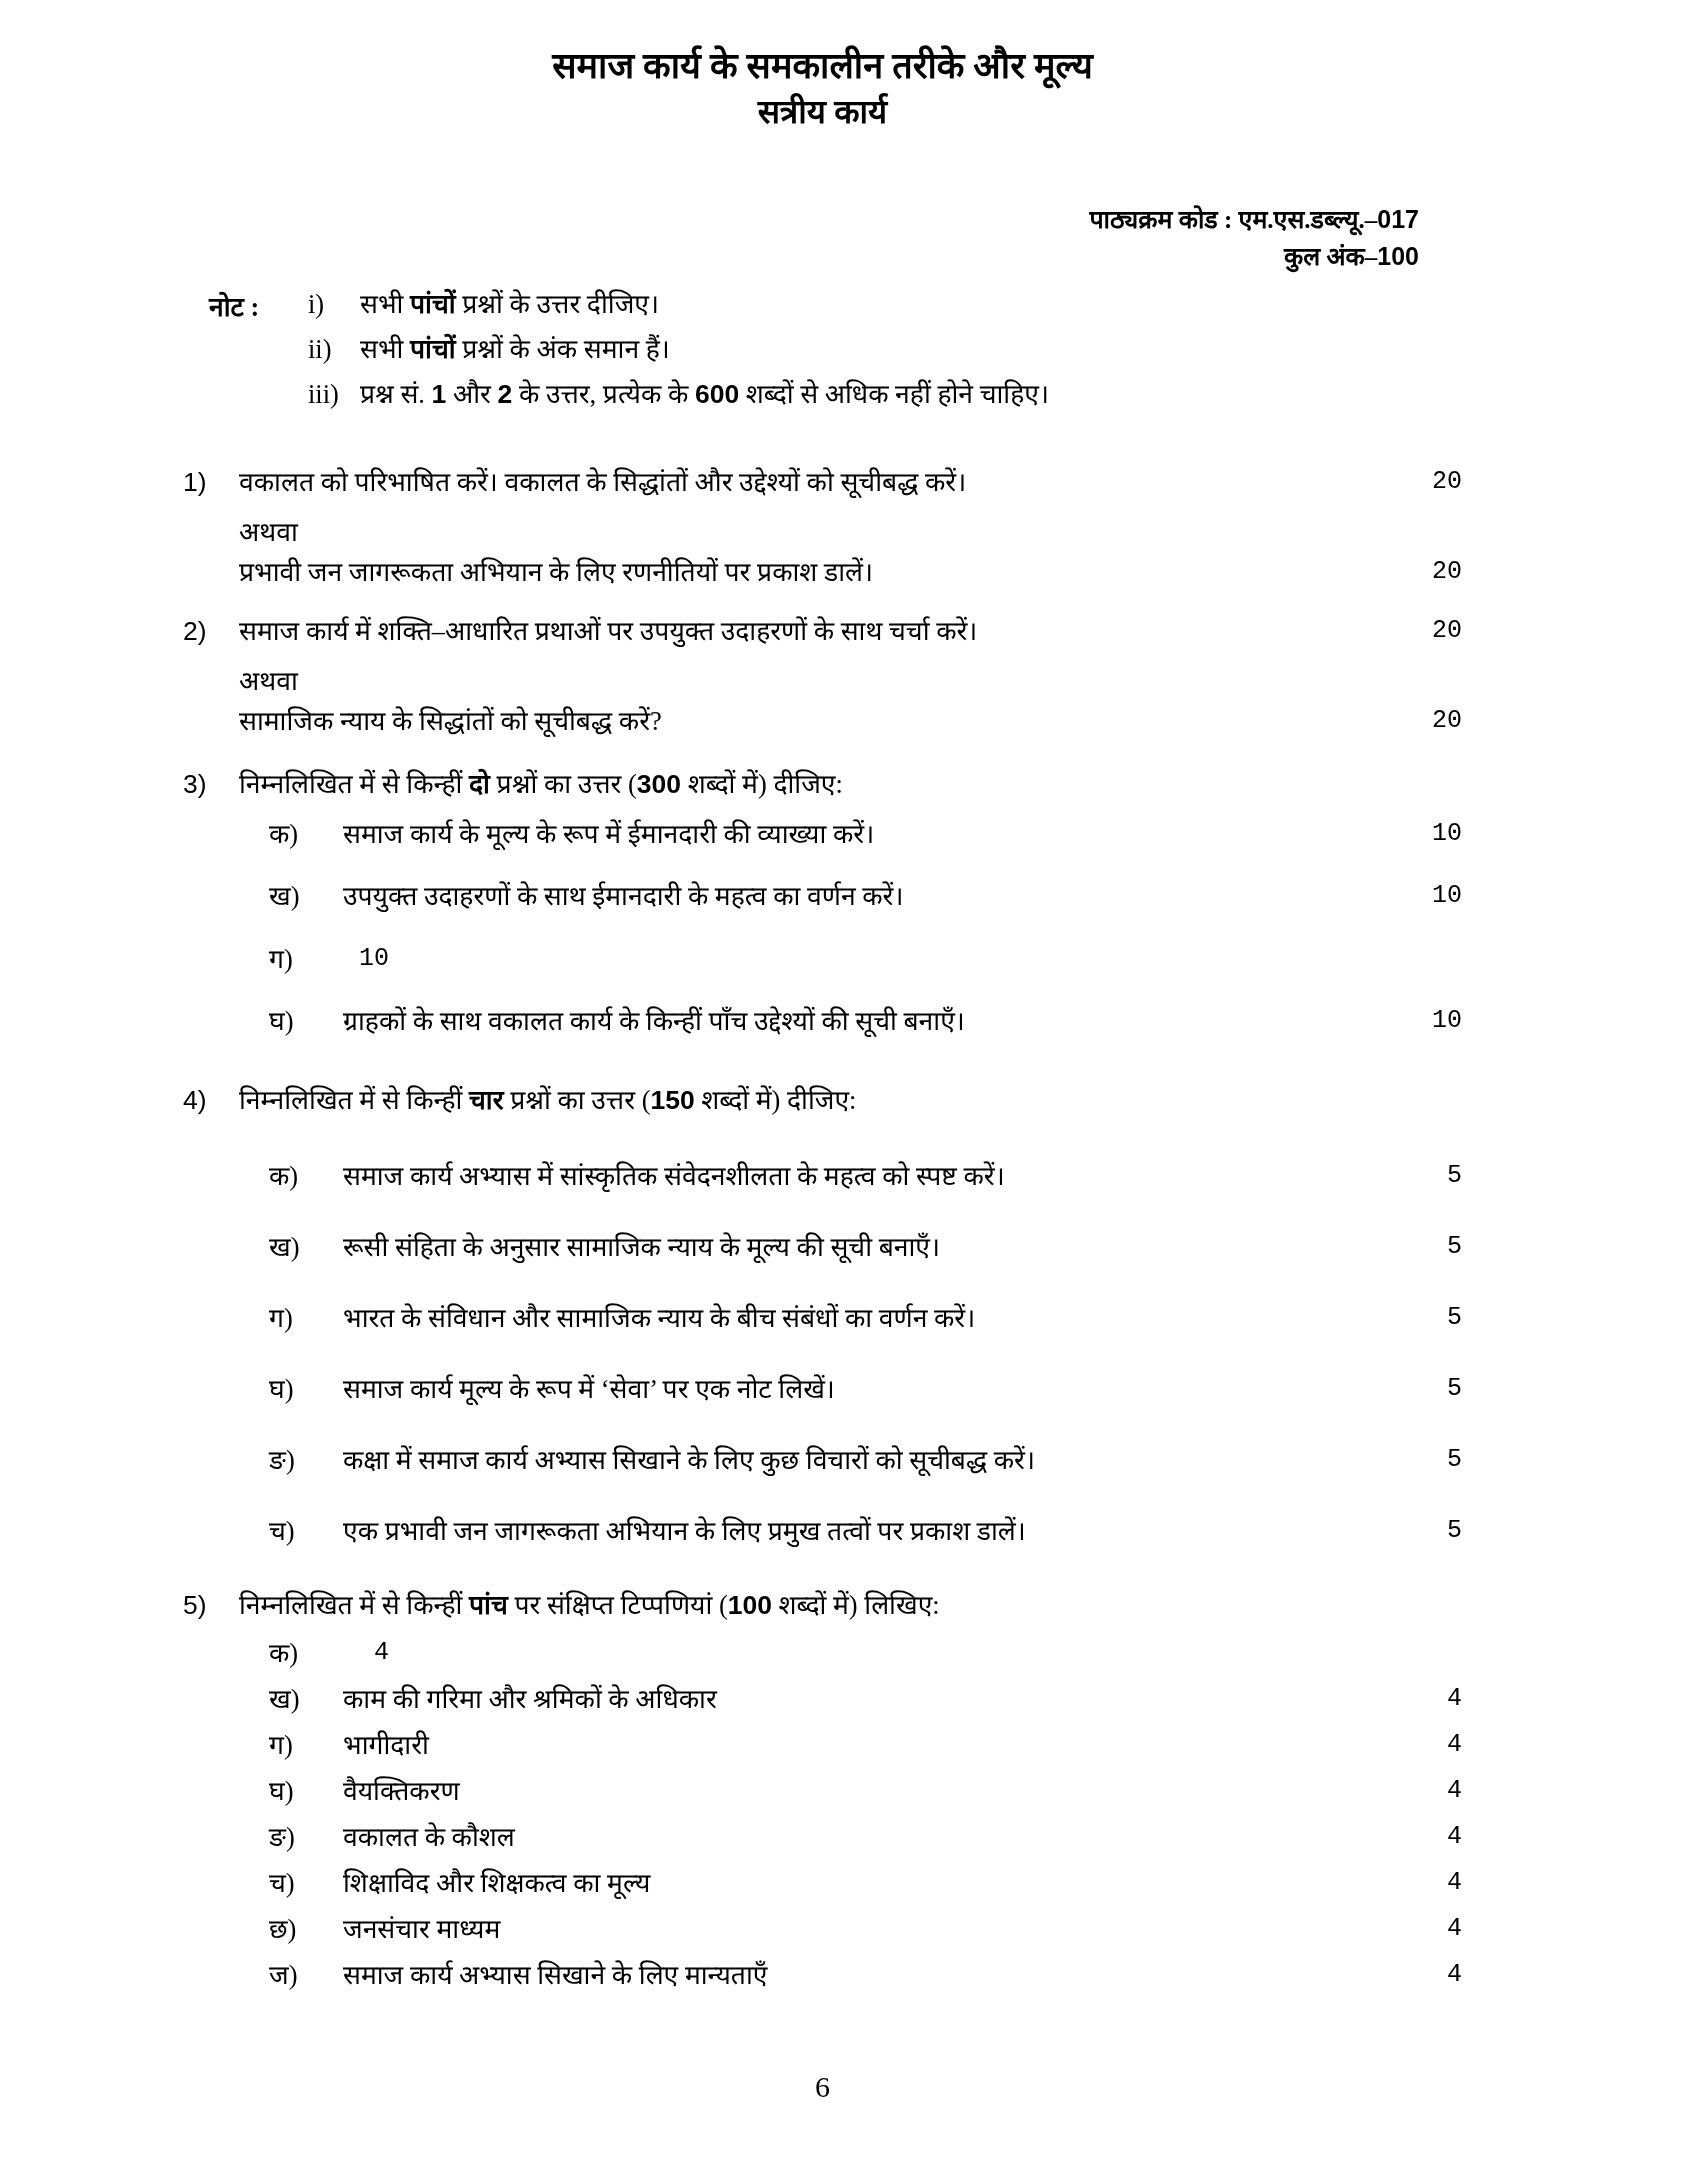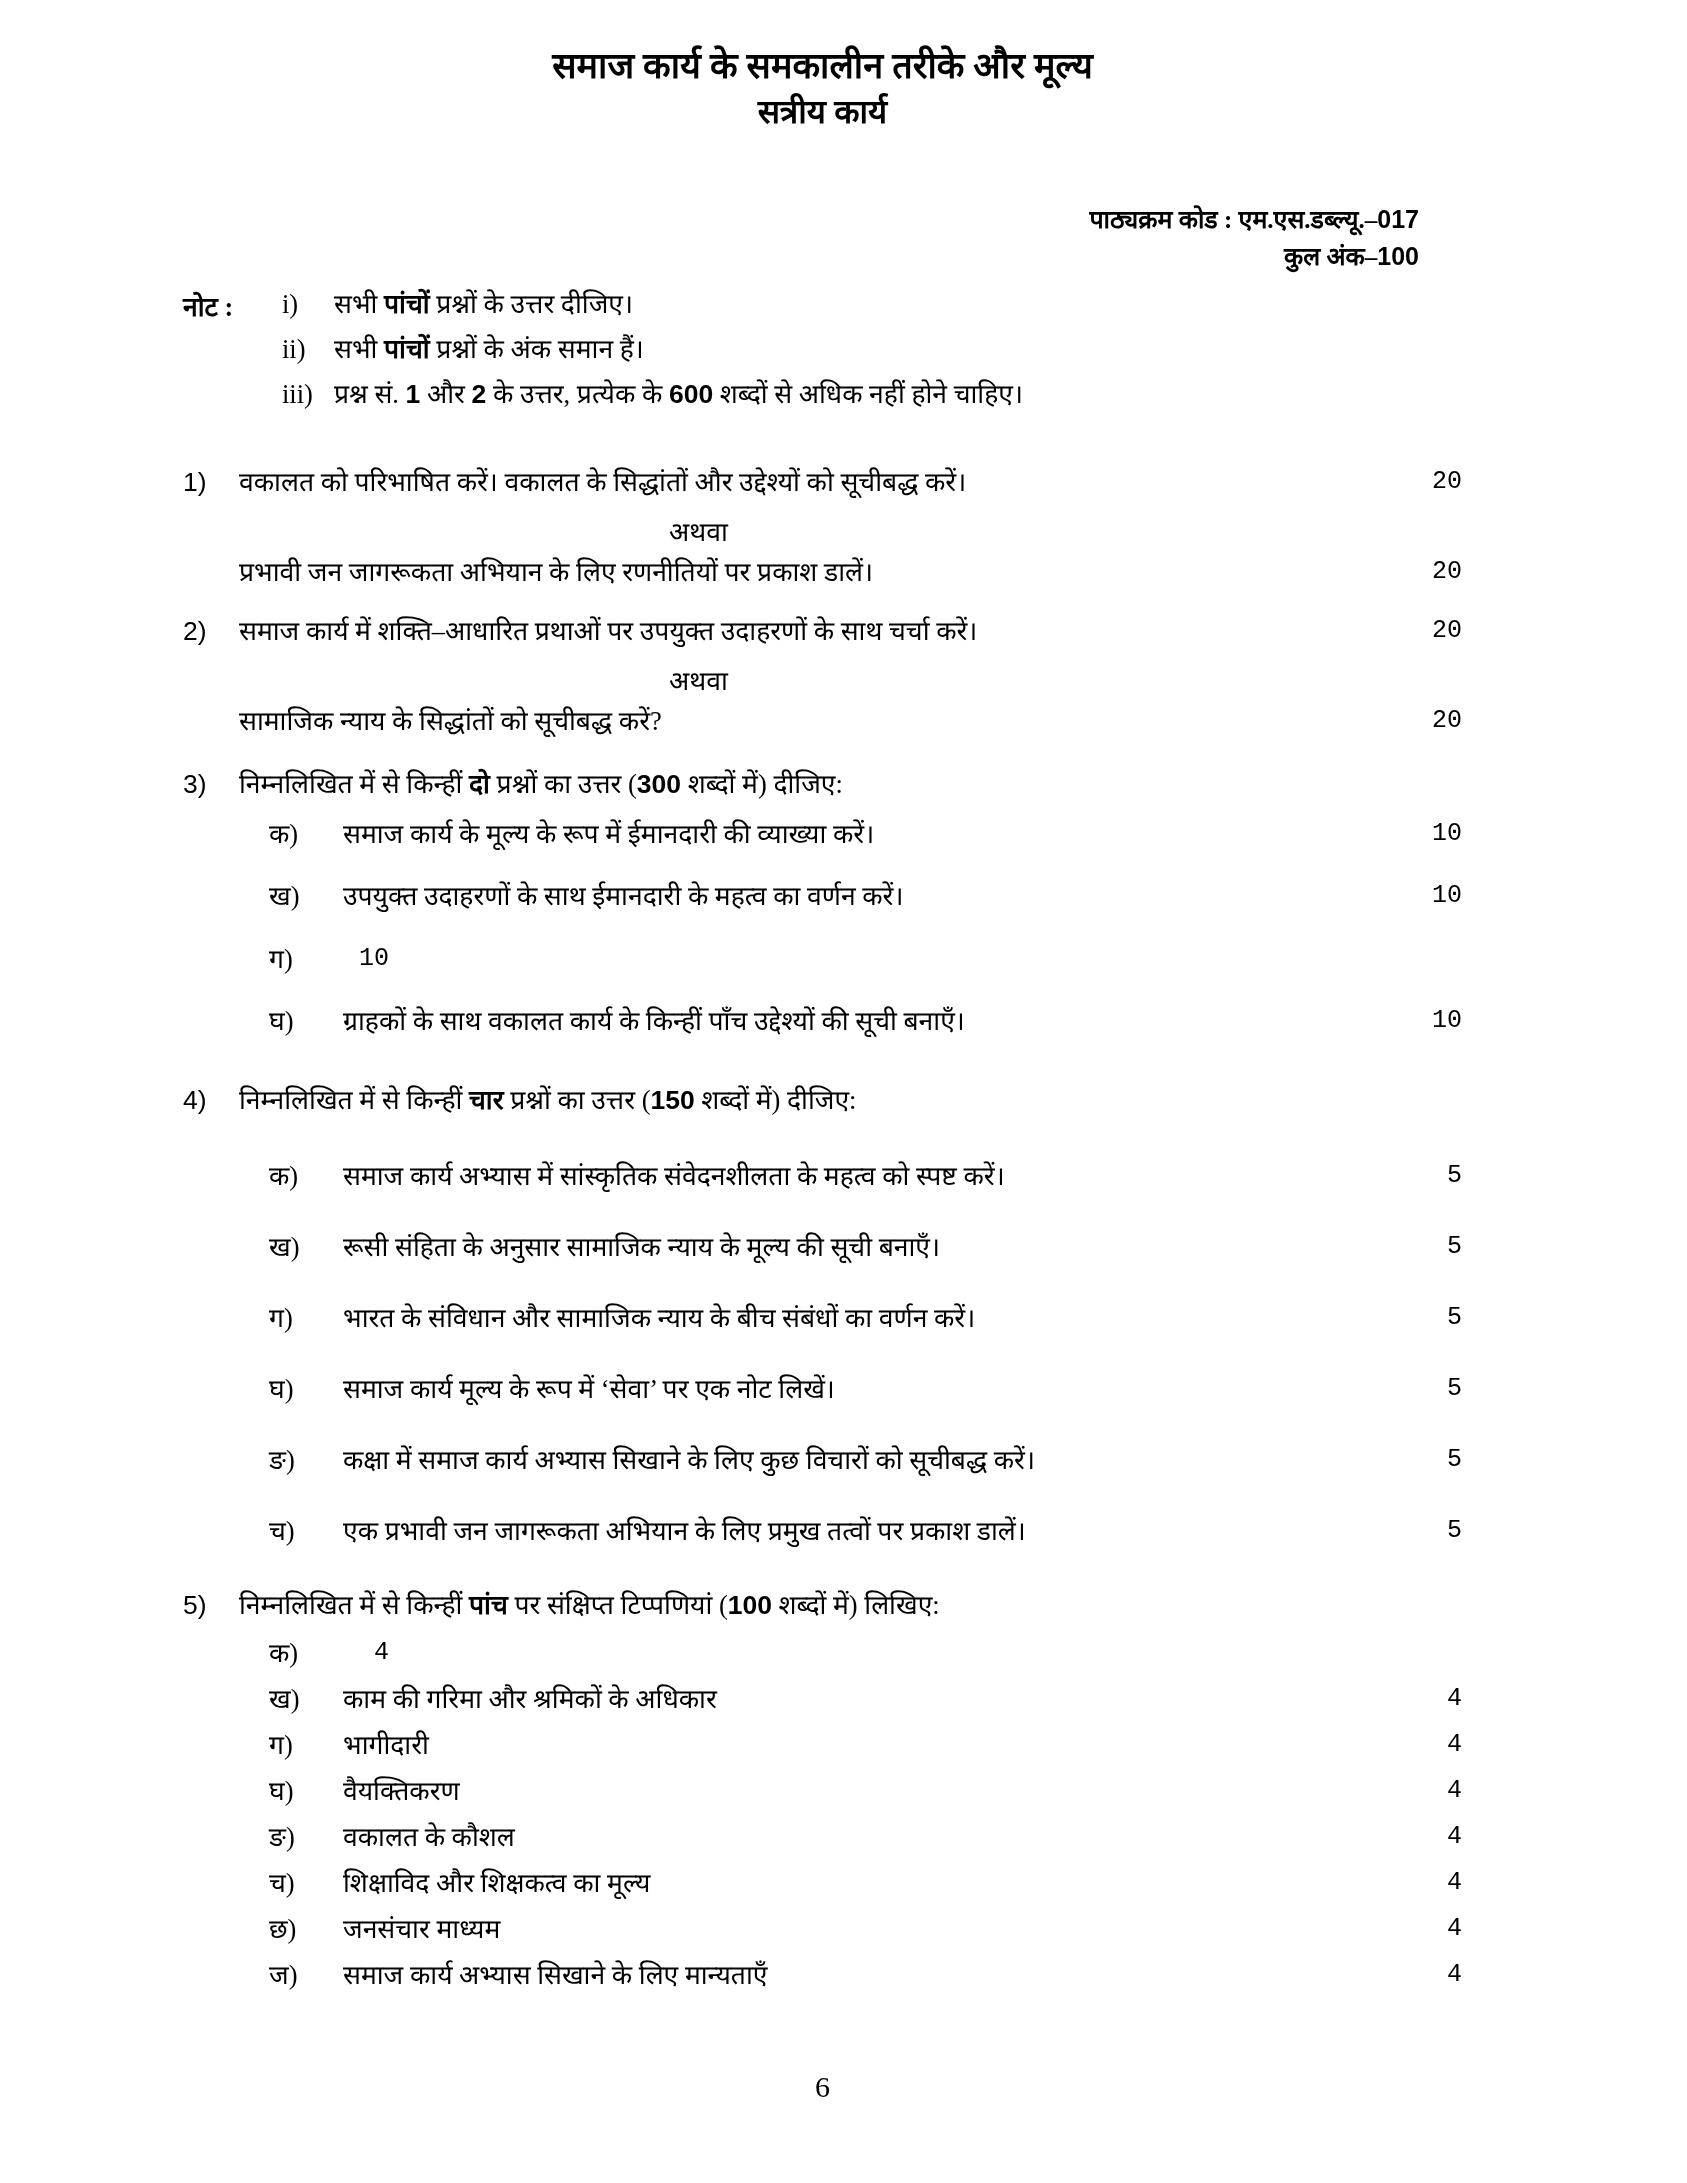--- a/index.html
+++ b/index.html
@@ -22,36 +22,36 @@
     margin-right: 225px; 
   }
   
   .title-block { padding-top: 43px; text-align: center; }
   .title   { font-size: 36px; font-weight: bold; line-height: 46px; }
   .subtitle{ font-size: 33px; font-weight: bold; line-height: 46px; }
   
   .header-right { margin-top: 66px; margin-right: 43px; text-align: right; }
   .header-right div { font-size: 25px; line-height: 37px; }
   
-  .note { margin-top: 13.2px; display: flex; font-size: 26.5px; }
+  .note { margin-top: 13.2px; display: flex; font-size: 26.5px; margin-left: 26px; }
   .note-label { width: 99px; font-weight: bold; flex: 0 0 auto; }
   .note-items { flex: 1; }
   .note-item { display: flex; line-height: 33px; }
   .note-item + .note-item { margin-top: 12px; }
   .note-num { width: 52px; flex: 0 0 auto; font-family: "Liberation Serif", serif; }
   .note-text { flex: 1; }
   
   .qrow { display: flex; font-size: 26.5px; line-height: 34px; }
   .qnum   { width: 56px; flex: 0 0 auto; font-family: "Liberation Sans", sans-serif; }
   .qtext  { flex: 1; }
   .marks  { width: 46px; flex: 0 0 auto; text-align: right;
             font-family: Liberation Mono, monospace; font-size: 25px; }
   .subrow { display: flex; font-size: 26.5px; line-height: 34px; margin-left: 86px; }
   .subnum { width: 74px; flex: 0 0 auto; }
-  .or-row { font-size: 26.5px; line-height: 34px; text-align: center;
+  .or-row { font-size: 26.5px; line-height: 34px; 
             margin-left: 56px; margin-right: 304px; }
   
   .seg-b { font-weight: bold; }
   .seg-n { font-weight: bold; font-family: "Liberation Sans", sans-serif; }
   
   .mt-q1   { margin-top: 54px; }
   .mt-or   { margin-top: 16px; }
   .mt-alt  { margin-top: 6px; }
   .mt-q2   { margin-top: 25px; }
   .mt-q3h  { margin-top: 28.4px; }

